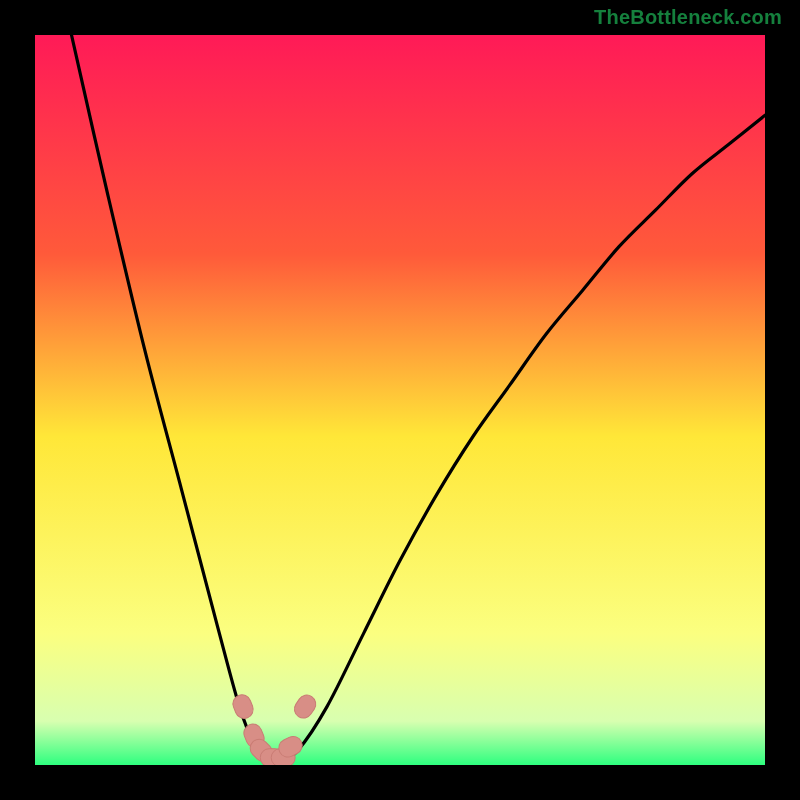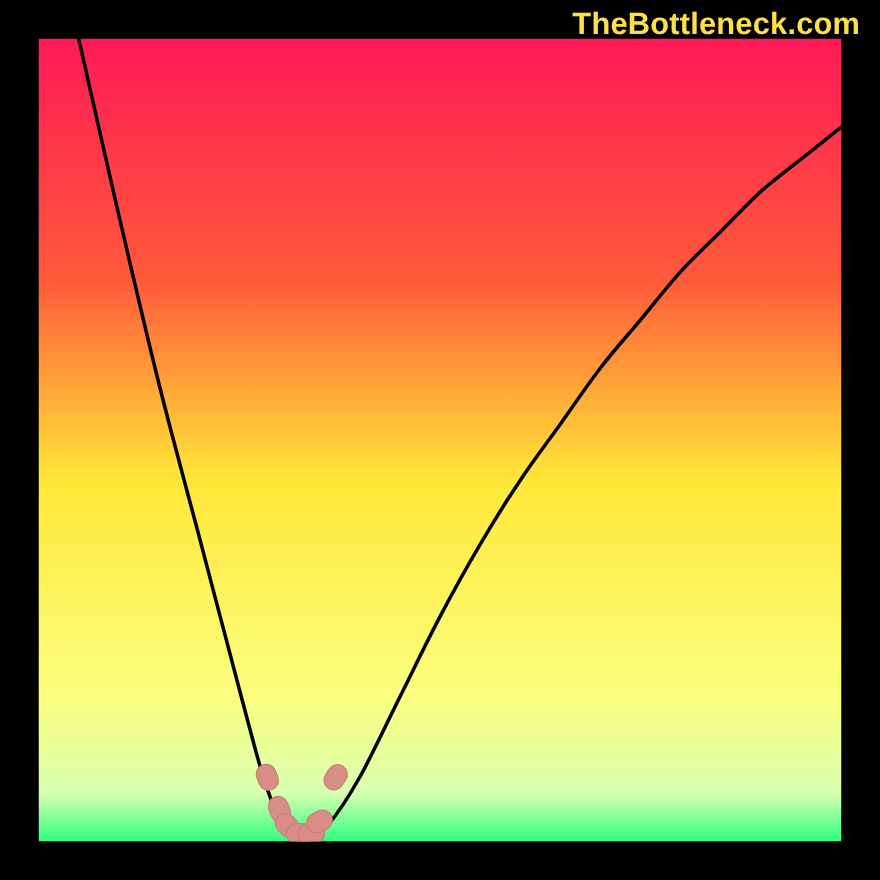--- a/index.html
+++ b/index.html
@@ -6,23 +6,23 @@
   html, body { width: 800px; height: 800px; background: #000; overflow: hidden; }
   .frame {
     position: absolute;
     left: 0; top: 0; width: 800px; height: 800px;
     background: #000;
   }
   .watermark {
     position: absolute;
     top: 6px; right: 18px;
     font-family: Arial, Helvetica, sans-serif;
-    font-size: 28px;
+    font-size: 20px;
     font-weight: 600;
-    color: #fde047;
+    color: #15803d;
     letter-spacing: 0.2px;
   }
   .plot {
     position: absolute;
     left: 35px; top: 35px;
     width: 730px; height: 730px;
     display: block;
   }
 </style>
 </head>

